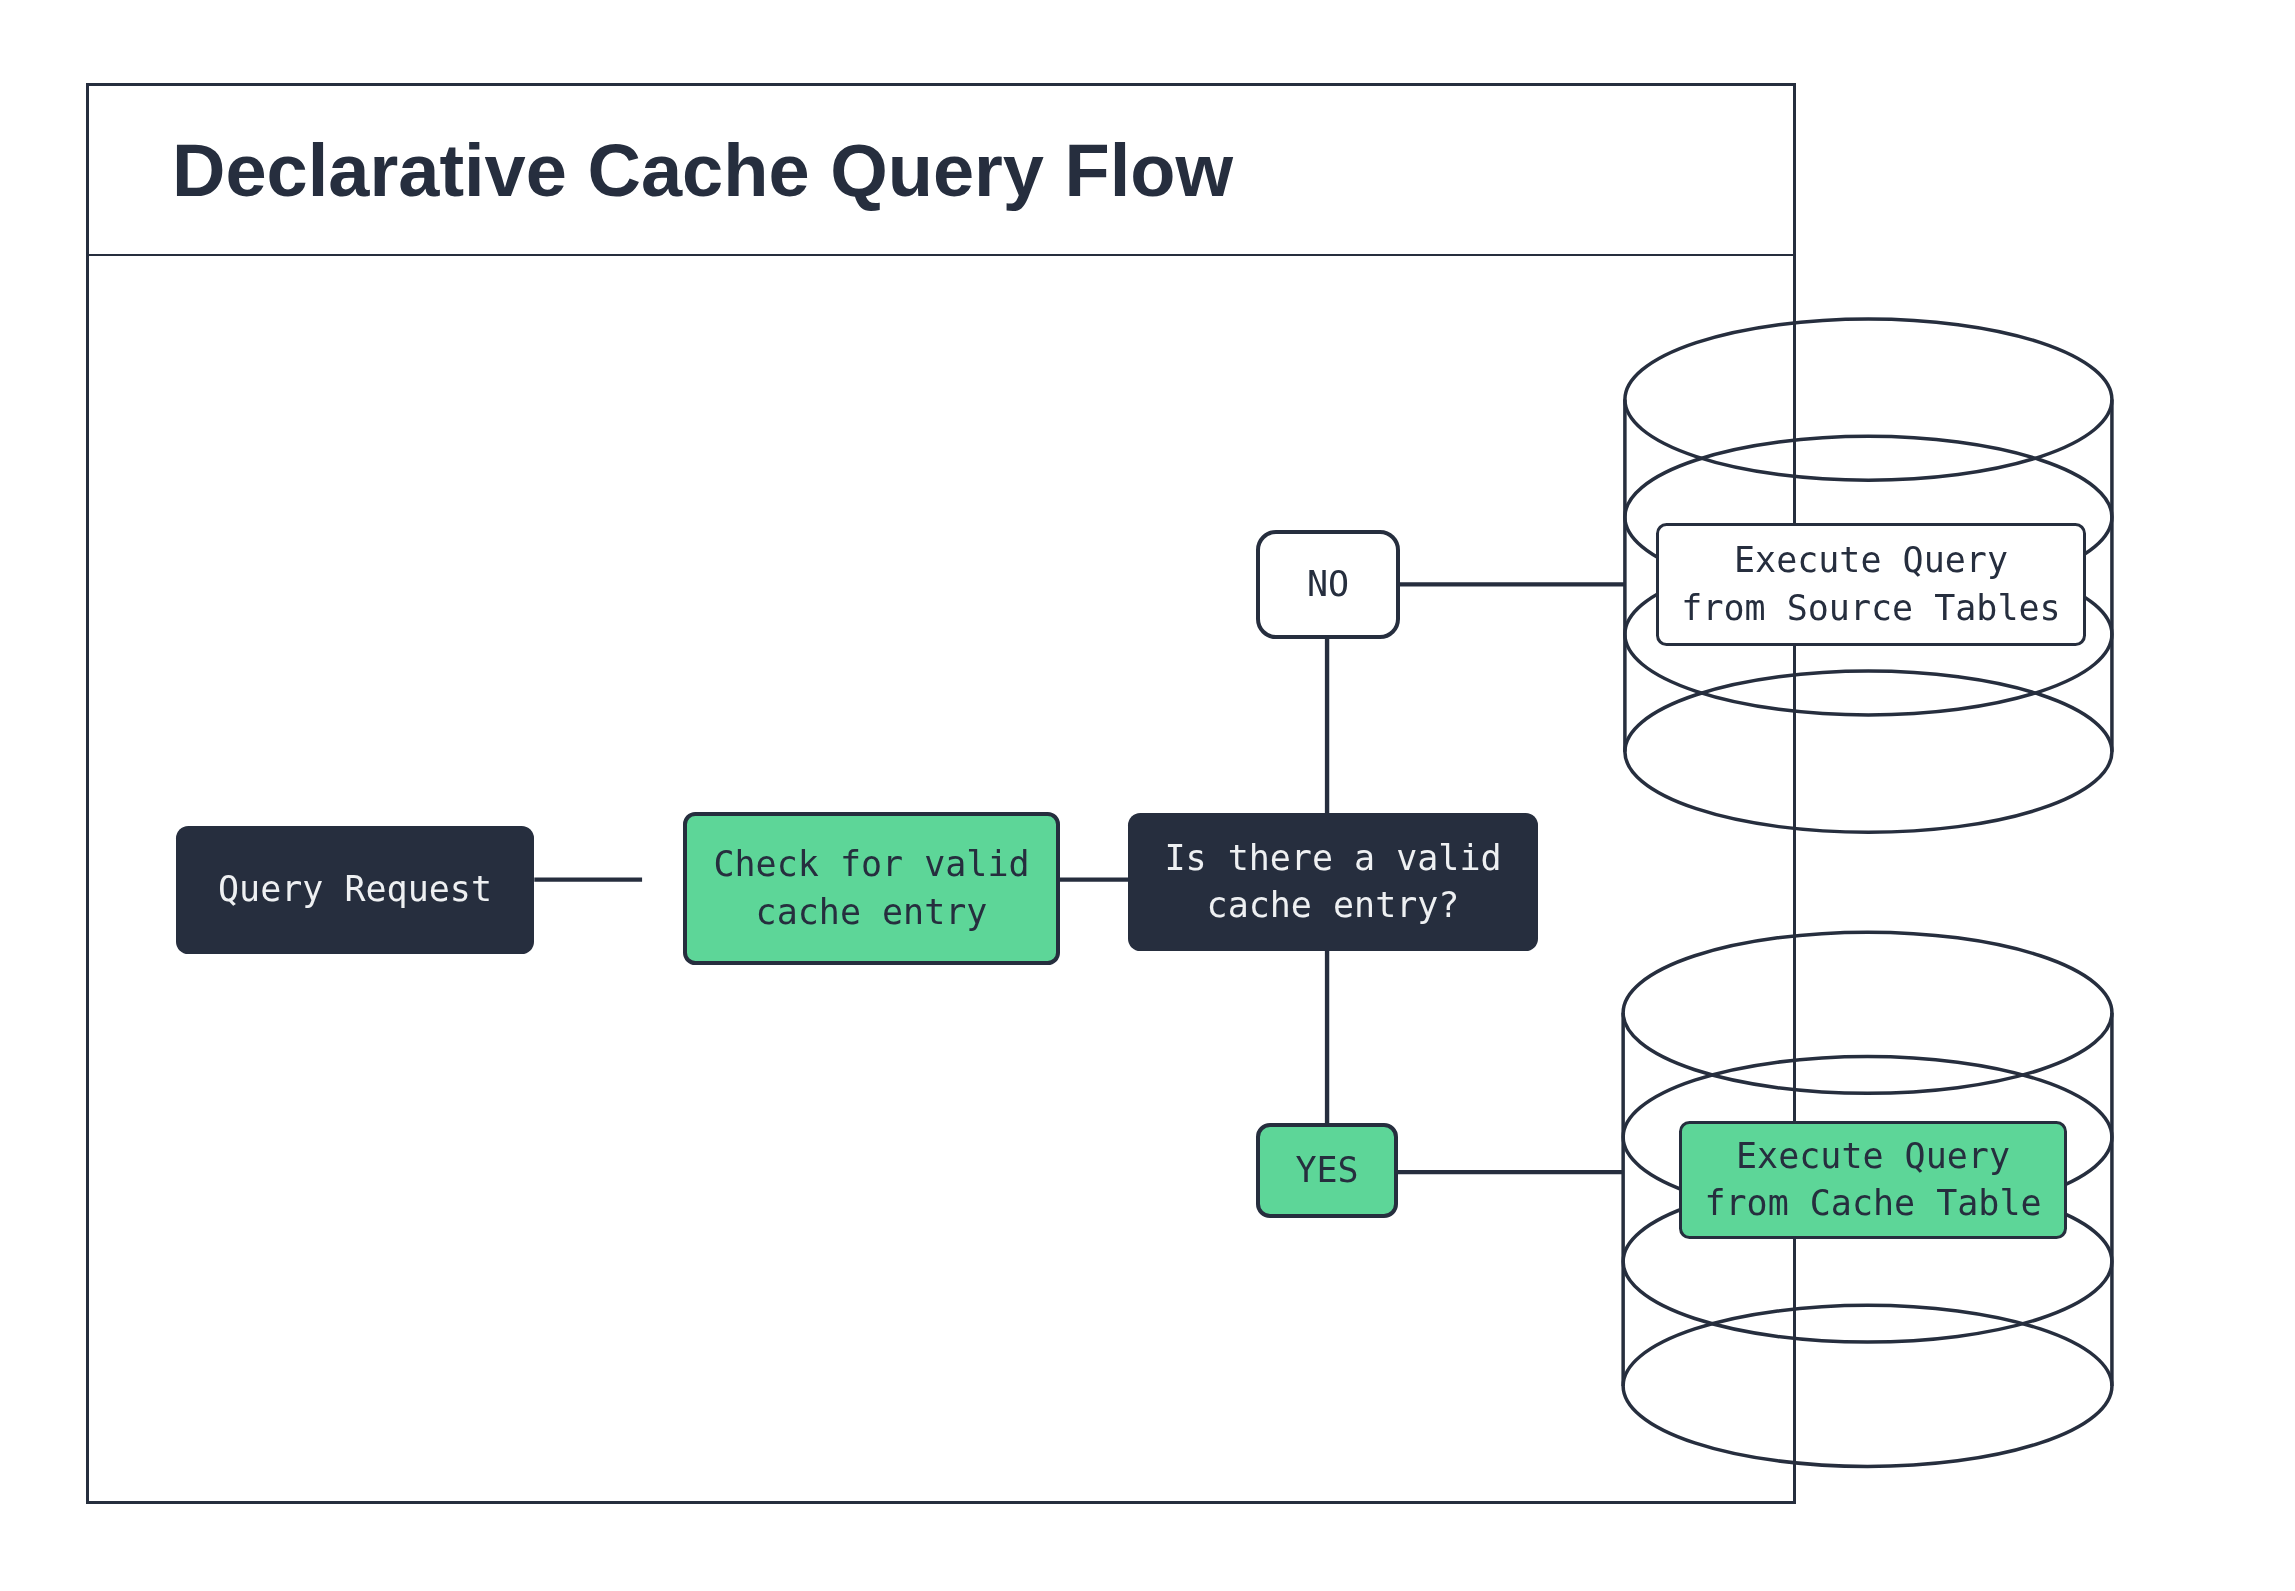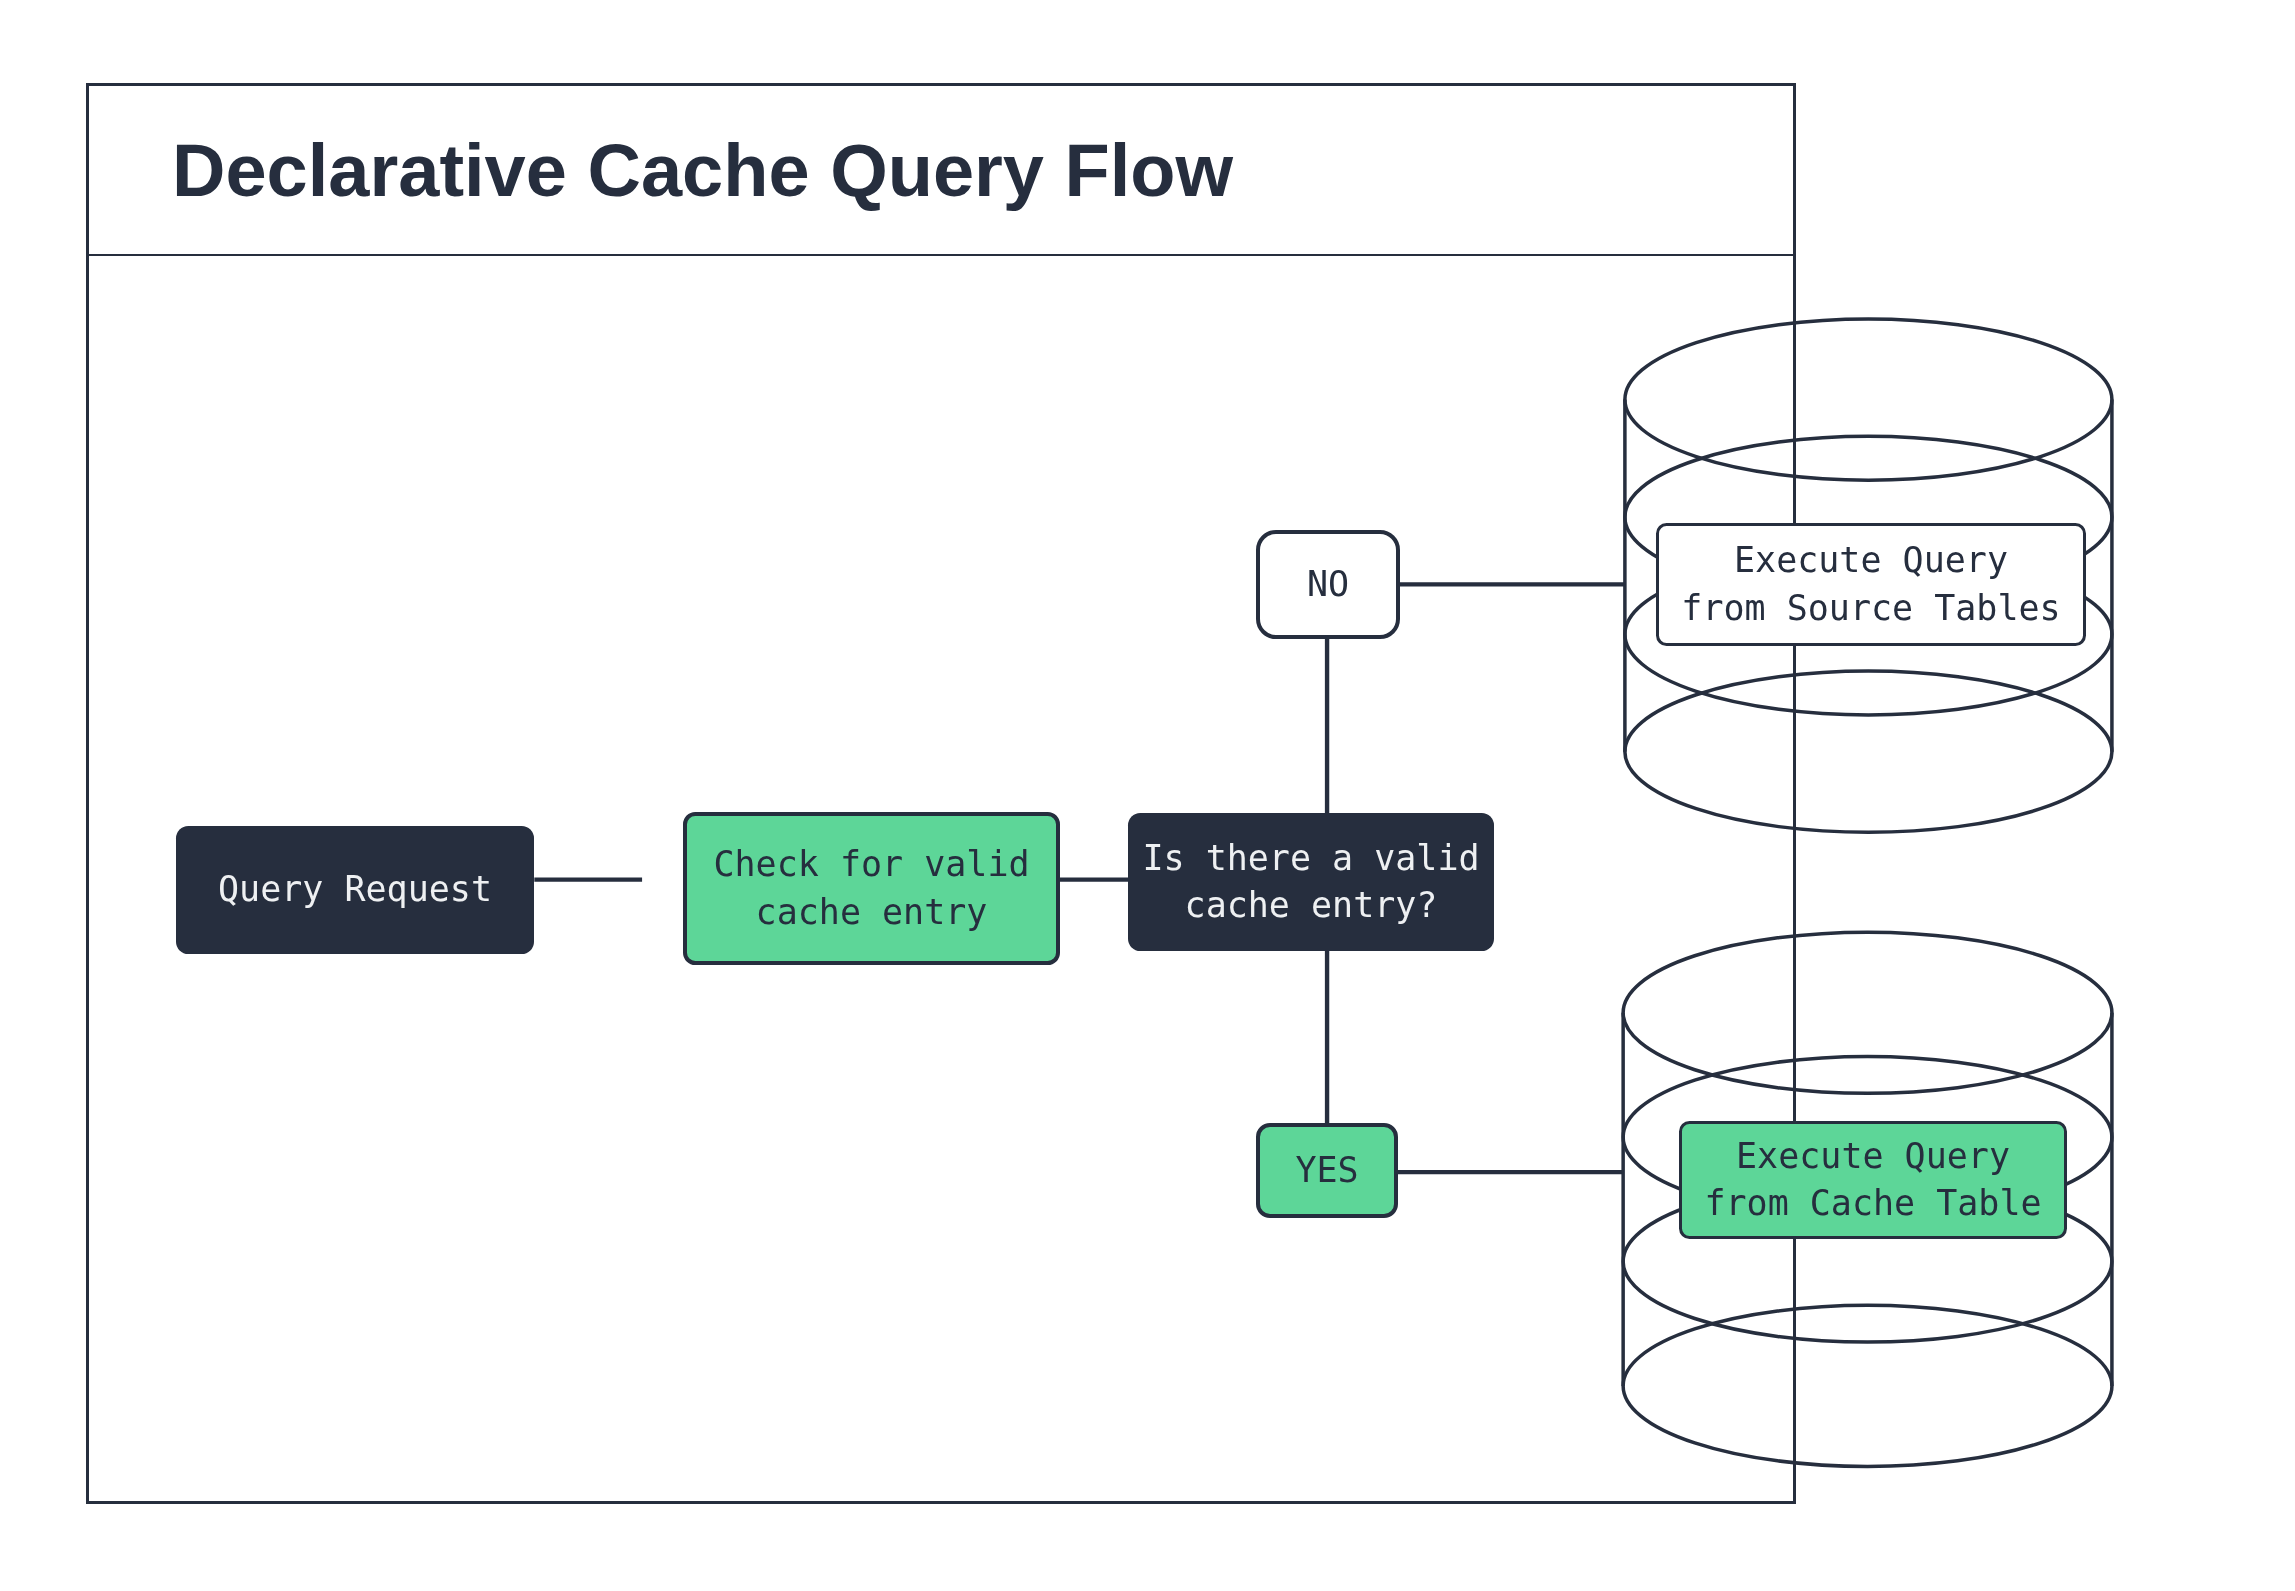--- a/index.html
+++ b/index.html
@@ -56,21 +56,21 @@
     white-space: pre-line;
     box-sizing: border-box;
     border-radius: 12.3px;
   }
   .node-dark  { background: #262e3e; color: #eef0f2; }
   .node-green { background: #5dd698; color: #262e3e; border: 4.4px solid #262e3e; }
   .node-white { background: #ffffff; color: #262e3e; border: 4.4px solid #262e3e; }
 
   #node-query-request { left: 176px; top: 826px;  width: 358px; height: 128px; }
   #node-check-cache   { left: 642px; top: 812px;  width: 377px; height: 153px; margin-left: 41px; }
-  #node-decision      { left: 1128px; top: 813px; width: 366px; height: 138px; }
+  #node-decision      { left: 1128px; top: 813px; width: 410px; height: 138px; }
   #node-no            { left: 1256px; top: 530px; width: 144px; height: 109px; border-radius: 20px; }
   #node-yes           { left: 1256px; top: 1123px; width: 142px; height: 95px; border-radius: 14px; }
   #node-source-db-label { left: 1656px; top: 523px;  width: 430px; height: 123px; border-width: 3.5px; border-radius: 10.5px; }
   #node-cache-db-label  { left: 1679px; top: 1121px; width: 388px; height: 118px; border-width: 3.5px; border-radius: 10.5px; }
 </style>
 </head>
 <body>
 
 <div id="canvas">
 

